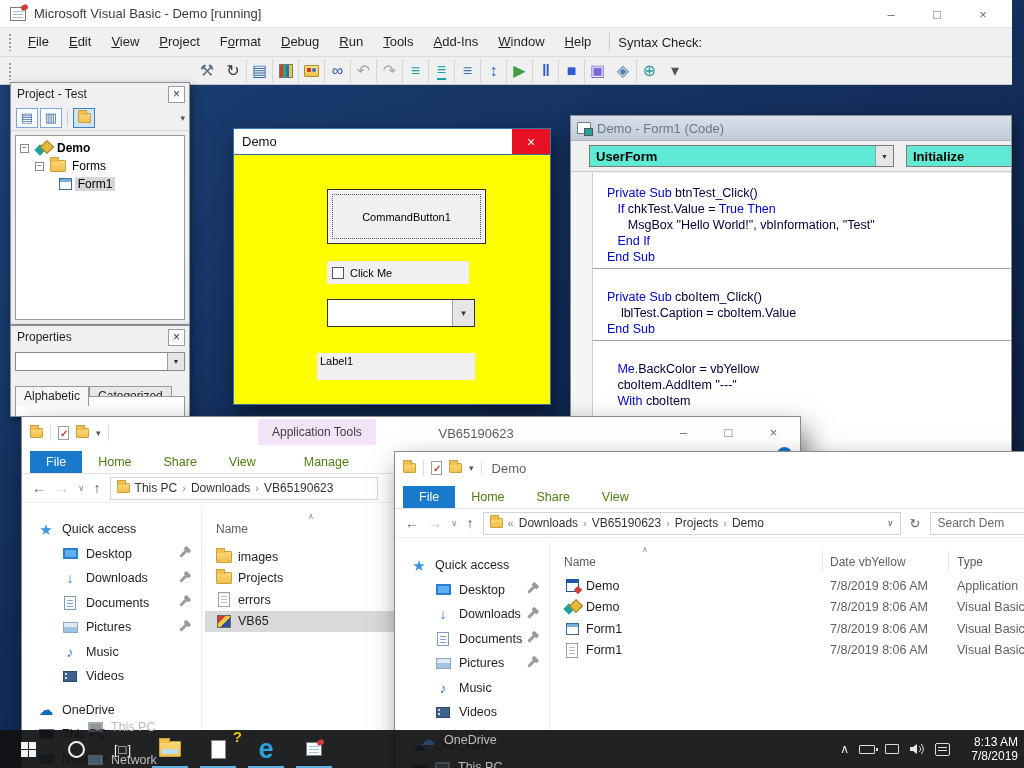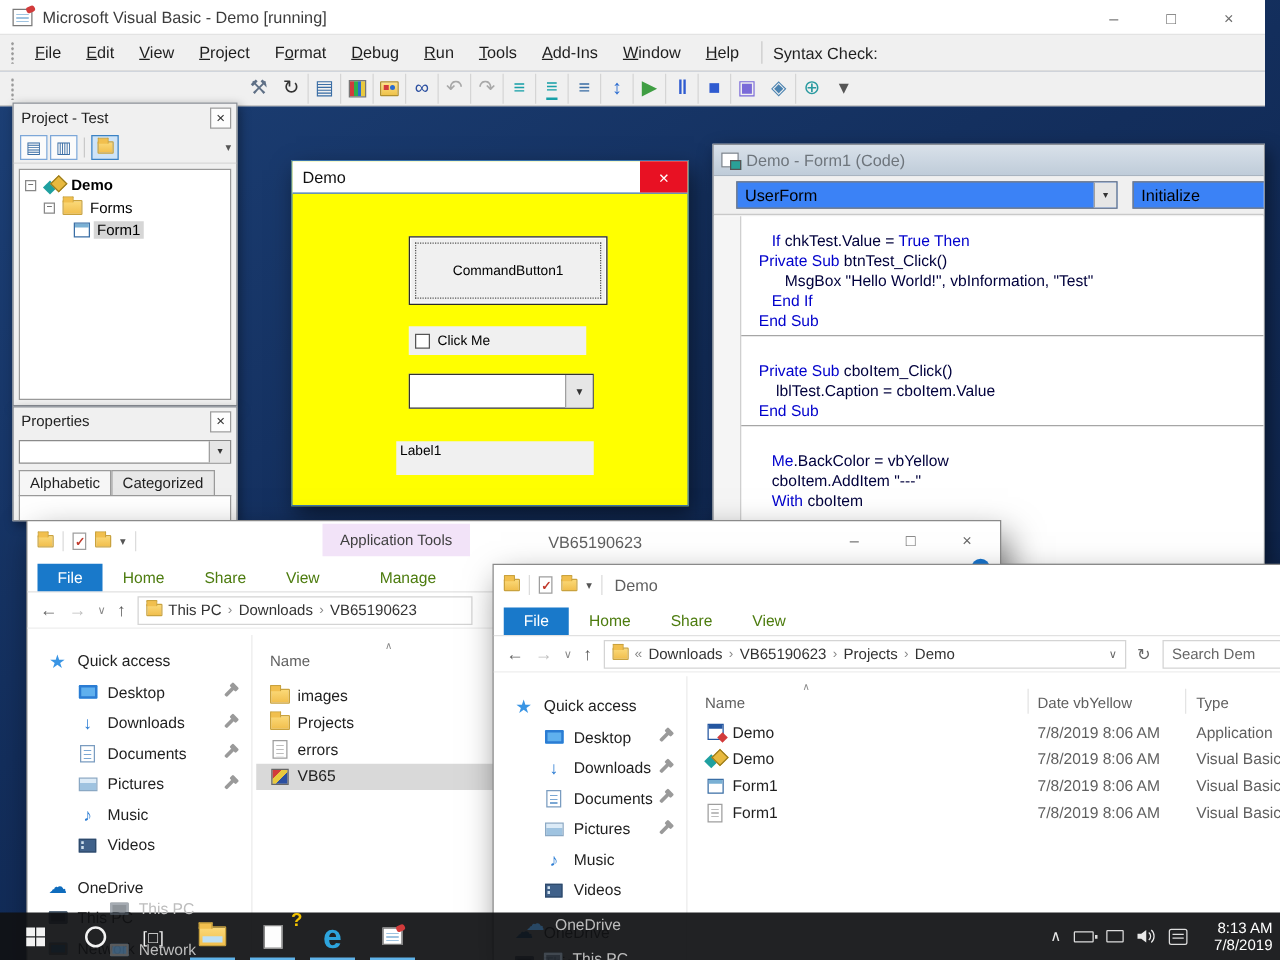--- a/index.html
+++ b/index.html
@@ -58,21 +58,21 @@
   .exp-box{width:9px;height:9px;border:1px solid #888;background:#fff;display:flex;align-items:center;
     justify-content:center;font-size:8px;line-height:1;color:#333;margin-right:4px;flex:0 0 auto;}
   .tree-label{padding:0 3px;}
   .tree-label.bold{font-weight:bold;}
   .tree-label.selected{background:#d6d6d6;}
   #properties-panel{left:10px;top:325px;width:180px;height:92px;}
   .prop-combo{position:absolute;left:4px;top:26px;right:4px;height:19px;background:#fff;
     border:1px solid #8a8a8a;display:flex;align-items:center;}
   .combo-btn{margin-left:auto;width:17px;height:100%;background:#e6e6e6;border-left:1px solid #a0a0a0;
     display:flex;align-items:center;justify-content:center;font-size:7px;color:#333;}
-  .prop-tabs{position:absolute;left:4px;top:50px;height:20px;display:flex;font-size:12px;}
+  .prop-tabs{position:absolute;left:4px;top:60px;height:20px;display:flex;font-size:12px;}
   .prop-tab{padding:2px 8px;border:1px solid #9a9a9a;border-bottom:none;background:#e8e8e8;color:#1f1f1f;}
   .prop-tab.active{background:#f6f6f6;position:relative;z-index:1;}
   .prop-list{position:absolute;left:4px;right:4px;top:70px;bottom:0;background:#fff;border:1px solid #9a9a9a;border-bottom:none;}
 
   
   #form-window{position:absolute;left:233px;top:128px;width:318px;height:277px;border:1px solid #3973ad;
     background:#ffff00;box-shadow:4px 8px 18px rgba(0,0,0,.5);}
   .form-titlebar{height:26px;background:#ffffff;display:flex;align-items:center;border-bottom:1px solid #3973ad;}
   .form-title{font-size:13px;color:#111;margin-left:8px;}
   .form-close{margin-left:auto;width:38px;height:100%;background:#e81123;color:#fff;display:flex;
@@ -91,22 +91,22 @@
 
   
   #code-window{position:absolute;left:570px;top:115px;width:442px;height:337px;background:#f0f0f0;
     border:1px solid #8a8f96;box-shadow:3px 5px 14px rgba(0,0,0,.45);overflow:hidden;}
   .code-titlebar{height:25px;background:linear-gradient(#d9e1ea,#bfccd9);display:flex;align-items:center;
     border-bottom:1px solid #a9b4c0;}
   .code-title{font-size:13px;color:#6e757c;margin-left:6px;}
   .ic-codewin{width:14px;height:12px;background:#fff;border:1px solid #77808a;margin-left:6px;position:relative;}
   .ic-codewin::before{content:"";position:absolute;right:-3px;bottom:-3px;width:7px;height:6px;background:#2aa198;border:1px solid #555;}
   .code-combos{height:31px;position:relative;background:#f0f0f0;border-bottom:1px solid #c9c9c9;}
-  .code-combo{position:absolute;top:4px;height:22px;background:#3b82f6;border:1px solid #7a7a7a;
-    display:flex;align-items:center;font-size:13px;font-weight:normal;color:#000;padding-left:6px;}
+  .code-combo{position:absolute;top:4px;height:22px;background:#5eead4;border:1px solid #7a7a7a;
+    display:flex;align-items:center;font-size:13px;font-weight:bold;color:#000;padding-left:6px;}
   .code-combo .combo-btn{position:absolute;right:0;top:0;width:18px;height:100%;font-size:7px;}
   #obj-combo{left:18px;width:305px;}
   #proc-combo{left:335px;width:150px;}
   .code-body{position:absolute;left:0;top:57px;right:0;bottom:0;background:#fff;}
   .code-margin{position:absolute;left:0;top:0;bottom:0;width:22px;background:#f5f5f5;border-right:1px solid #cfcfcf;}
   .code-text{position:absolute;left:22px;top:0;right:0;bottom:0;padding:12px 0 0 14px;overflow:hidden;}
   .code-line{font-family:"DejaVu Sans Mono",monospace;font-size:12.5px;line-height:16px;white-space:pre;color:#000;}
   .code-line .kw{color:#0000cc;}
   .code-line .nm{color:#00003c;}
   .proc-sep{height:1px;background:#a6a6a6;margin:3px 0 4px -36px;}
@@ -399,22 +399,22 @@
         <span>UserForm</span>
         <span class="combo-btn">▼</span>
       </div>
       <div class="code-combo" id="proc-combo">
         <span>Initialize</span>
       </div>
     </div>
     <div class="code-body">
       <div class="code-margin"></div>
       <div class="code-text">
+          <div class="code-line"><span class="kw">Private Sub </span><span class="nm">btnTest_Click()</span></div>
           <div class="code-line"><span class="nm">   </span><span class="kw">If </span><span class="nm">chkTest.Value = </span><span class="kw">True Then</span></div>
-          <div class="code-line"><span class="kw">Private Sub </span><span class="nm">btnTest_Click()</span></div>
           <div class="code-line"><span class="nm">      MsgBox "Hello World!", vbInformation, "Test"</span></div>
           <div class="code-line"><span class="nm">   </span><span class="kw">End If</span></div>
           <div class="code-line"><span class="kw">End Sub</span></div>
           <div class="proc-sep"></div>
           <div class="code-line">&nbsp;</div>
           <div class="code-line"><span class="kw">Private Sub </span><span class="nm">cboItem_Click()</span></div>
           <div class="code-line"><span class="nm">    lblTest.Caption = cboItem.Value</span></div>
           <div class="code-line"><span class="kw">End Sub</span></div>
           <div class="proc-sep"></div>
           <div class="code-line">&nbsp;</div>

